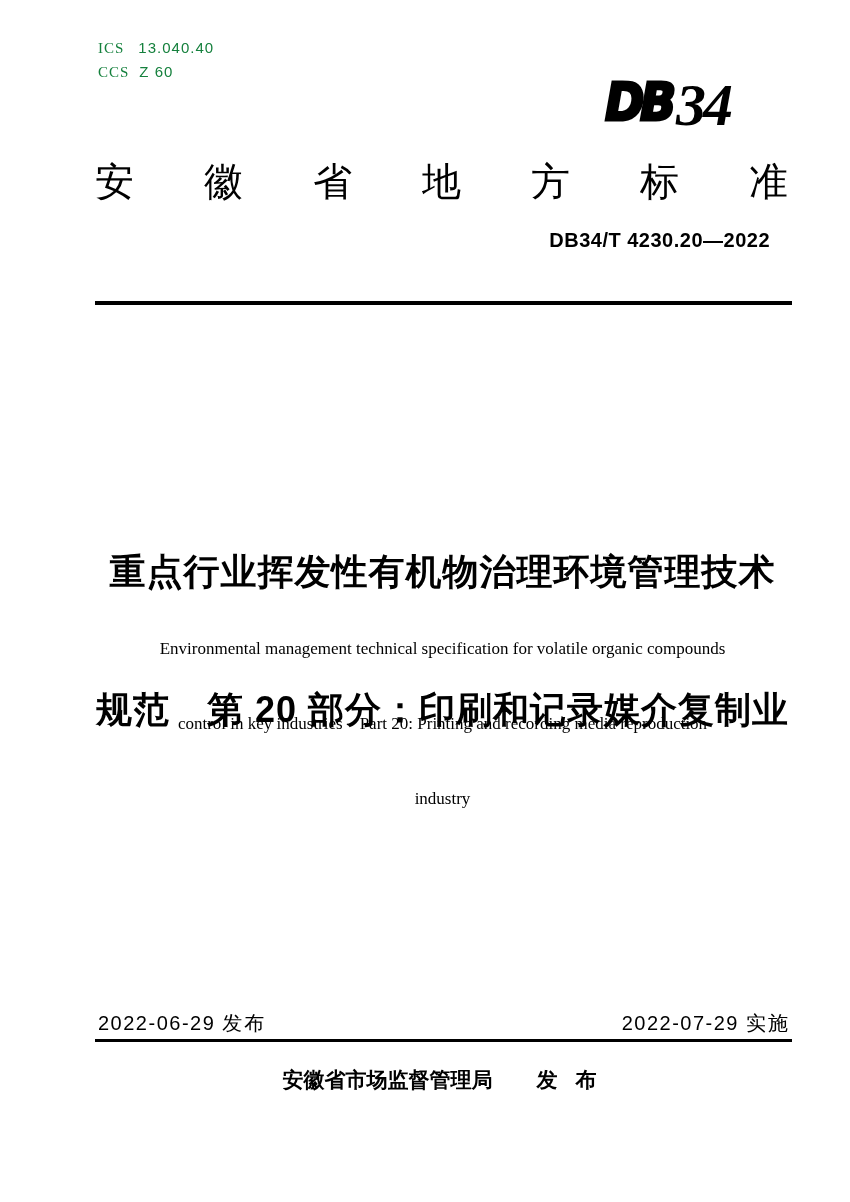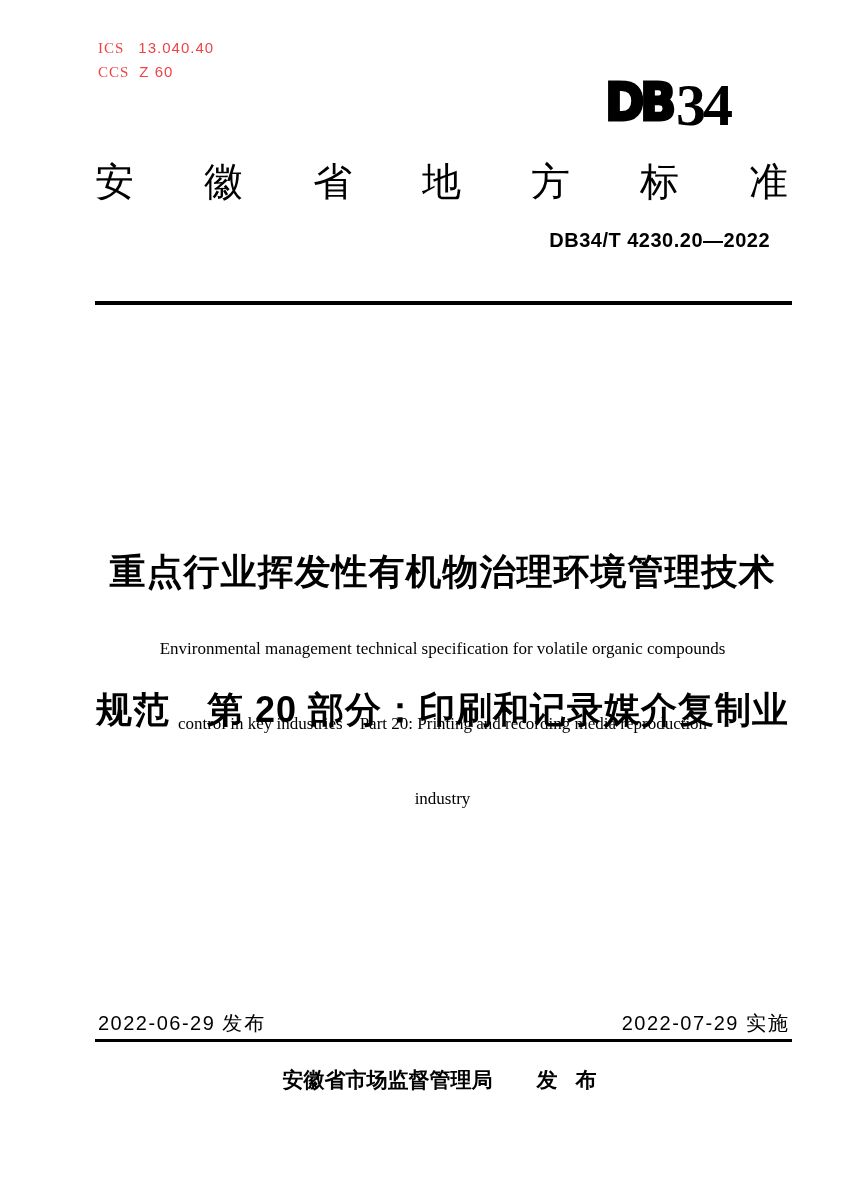--- a/index.html
+++ b/index.html
@@ -14,21 +14,21 @@
     overflow: hidden;
   }
 
   
   .ics-block {
     position: absolute;
     left: 98px;
     top: 36px;
     font-size: 15px;
     line-height: 24px;
-    color: #ef4444;
+    color: #15803d;
   }
   .ics-block .code-line { display: flex; align-items: baseline; }
   .ics-block .code-label {
     font-family: "Liberation Serif", serif;
     letter-spacing: 1px;
   }
   .ics-block .code-value {
     font-family: "Liberation Sans", sans-serif;
     margin-left: 14px;
     letter-spacing: 1px;
@@ -38,20 +38,21 @@
   
   .logo {
     position: absolute;
     top: 78px;
     right: 120px;
     height: 54px;
     display: flex;
     align-items: center;
     line-height: 54px;
     white-space: nowrap;
+    font-style: italic;
   }
   .logo .logo-db {
     font-family: "DejaVu Sans", sans-serif;
     font-weight: 900;
     font-size: 47px;
     letter-spacing: -4px;
     -webkit-text-stroke: 3px #000;
     transform: scaleY(1.08);
     transform-origin: bottom;
     display: inline-block;

